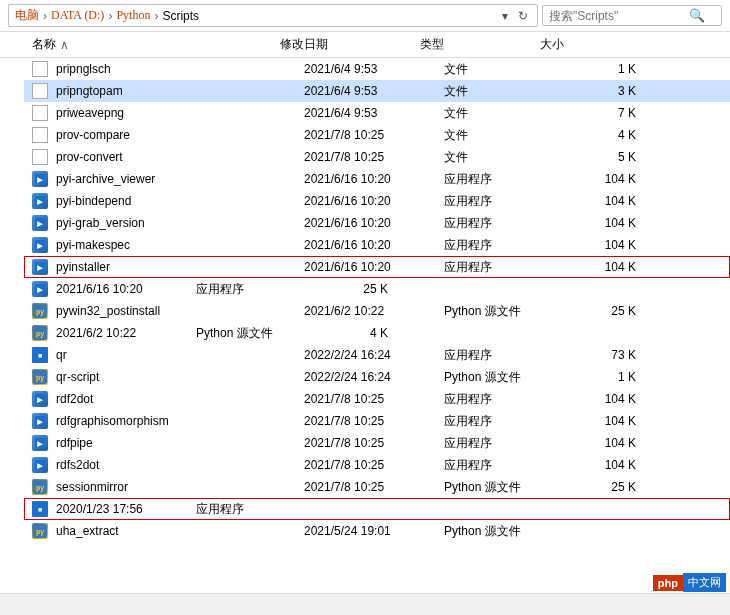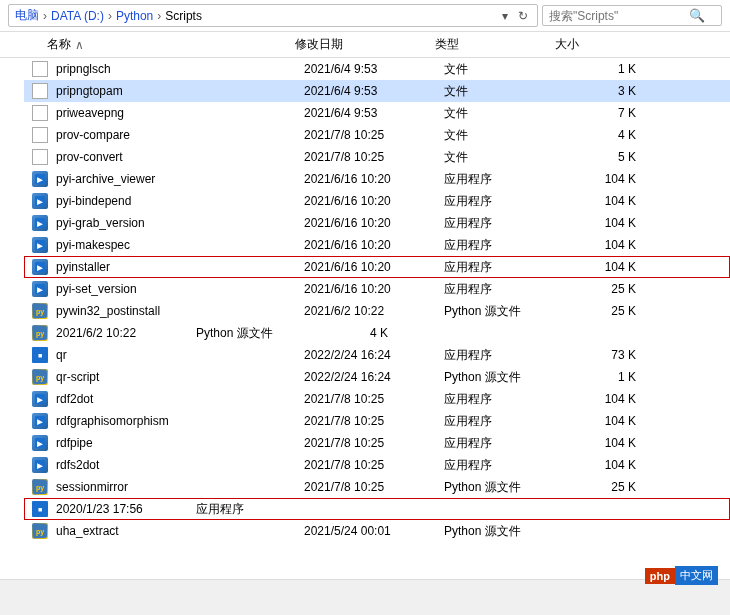--- a/index.html
+++ b/index.html
@@ -33,23 +33,24 @@
       border: 1px solid #c0c0c0;
       border-radius: 2px;
       padding: 2px 6px;
       background: #fff;
       font-size: 12px;
       color: #000;
       gap: 2px;
       min-width: 0;
     }
     .breadcrumb-item {
-      color: #1d4ed8;
+      color: #c2410c;
       cursor: pointer;
       white-space: nowrap;
+      font-family: Liberation Serif, serif;
     }
     .breadcrumb-sep {
       color: #666;
       margin: 0 2px;
     }
     .breadcrumb-current {
       color: #000;
       font-weight: normal;
     }
     .breadcrumb-arrow {
@@ -85,21 +86,21 @@
     }
     .search-icon {
       color: #666;
       font-size: 13px;
     }
     .column-header {
       display: flex;
       align-items: center;
       background: #fff;
       border-bottom: 1px solid #ddd;
-      padding: 4px 15px;
+      padding: 4px 0;
       font-size: 12px;
       color: #000;
     }
     .col-name {
       width: 280px;
       padding-left: 32px;
       display: flex;
       align-items: center;
       gap: 4px;
     }
@@ -197,26 +198,26 @@
       width: 120px;
       color: #000;
     }
     .file-size-cell {
       width: 80px;
       color: #000;
       text-align: right;
       padding-right: 8px;
     }
     .bottom-bar {
-      height: 36px;
+      height: 22px;
       background: #f0f0f0;
       border-top: 1px solid #ddd;
       display: flex;
       align-items: center;
-      padding: 0 12px;
+      padding: 0 4px;
       font-size: 11px;
       color: #333;
     }
     .watermark {
       position: absolute;
       bottom: 22px;
       right: 0;
       display: flex;
       align-items: center;
       gap: 0;
@@ -388,21 +389,20 @@
       </div>
       <div class="file-row">
         <div class="file-icon-cell">
           <div class="file-icon icon-app">
             <svg width="12" height="12" viewBox="0 0 12 12">
               <rect x="1" y="1" width="10" height="10" rx="1" fill="#1a6fce"></rect>
               <text x="6" y="9" font-size="7" text-anchor="middle" fill="white" font-weight="bold">▶</text>
             </svg>
           </div>
         </div>
-        <div class="file-name-cell">pyi-set_version</div>
         <div class="file-date-cell">2021/6/16 10:20</div>
         <div class="file-type-cell">应用程序</div>
         <div class="file-size-cell">25 K</div>
       </div>
       <div class="file-row">
         <div class="file-icon-cell">
           <div class="file-icon icon-py">
             <svg width="14" height="14" viewBox="0 0 14 14">
               <rect width="14" height="14" rx="2" fill="#3c78b5"></rect>
               <text x="7" y="10" font-size="7" text-anchor="middle" fill="#ffcc00" font-weight="bold">py</text>
@@ -541,21 +541,21 @@
       <div class="file-row">
         <div class="file-icon-cell">
           <div class="file-icon icon-py">
             <svg width="14" height="14" viewBox="0 0 14 14">
               <rect width="14" height="14" rx="2" fill="#3c78b5"></rect>
               <text x="7" y="10" font-size="7" text-anchor="middle" fill="#ffcc00" font-weight="bold">py</text>
             </svg>
           </div>
         </div>
         <div class="file-name-cell">uha_extract</div>
-        <div class="file-date-cell">2021/5/24 00:01</div>
+        <div class="file-date-cell">2021/5/24 19:01</div>
         <div class="file-type-cell">Python 源文件</div>
         <div class="file-size-cell"></div>
       </div>
     </div>
 
   <div class="bottom-bar">
     <span></span>
     <div class="watermark" style="position:relative;margin-left:auto;display:flex;align-items:center;">
       <span class="watermark-php">php</span>
       <span class="watermark-cn">中文网</span>

